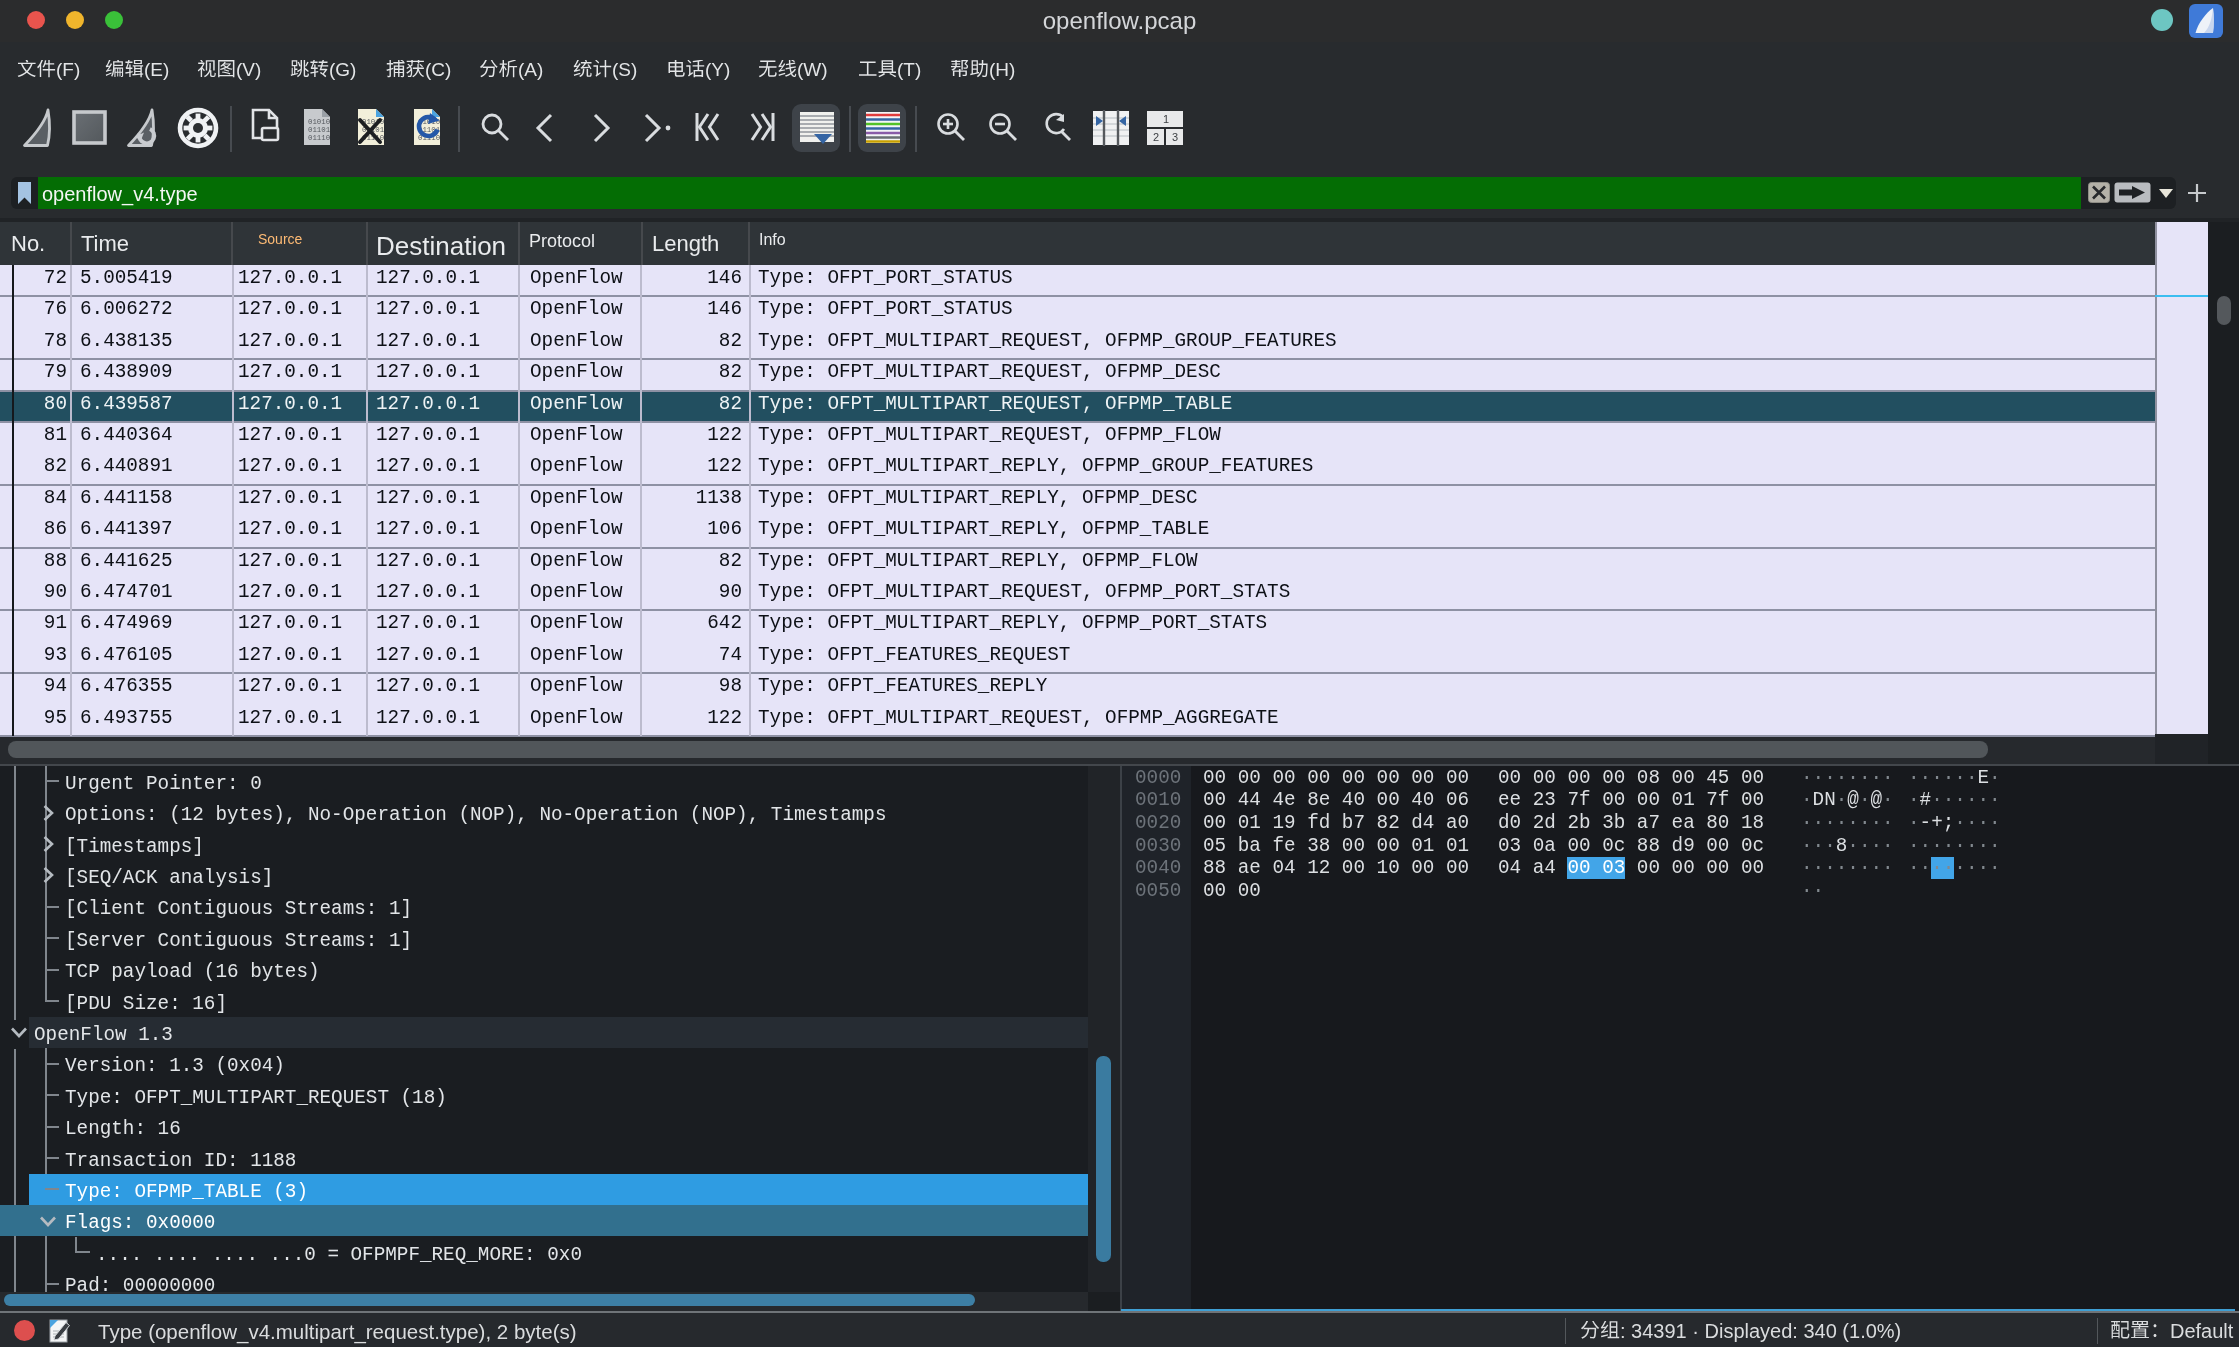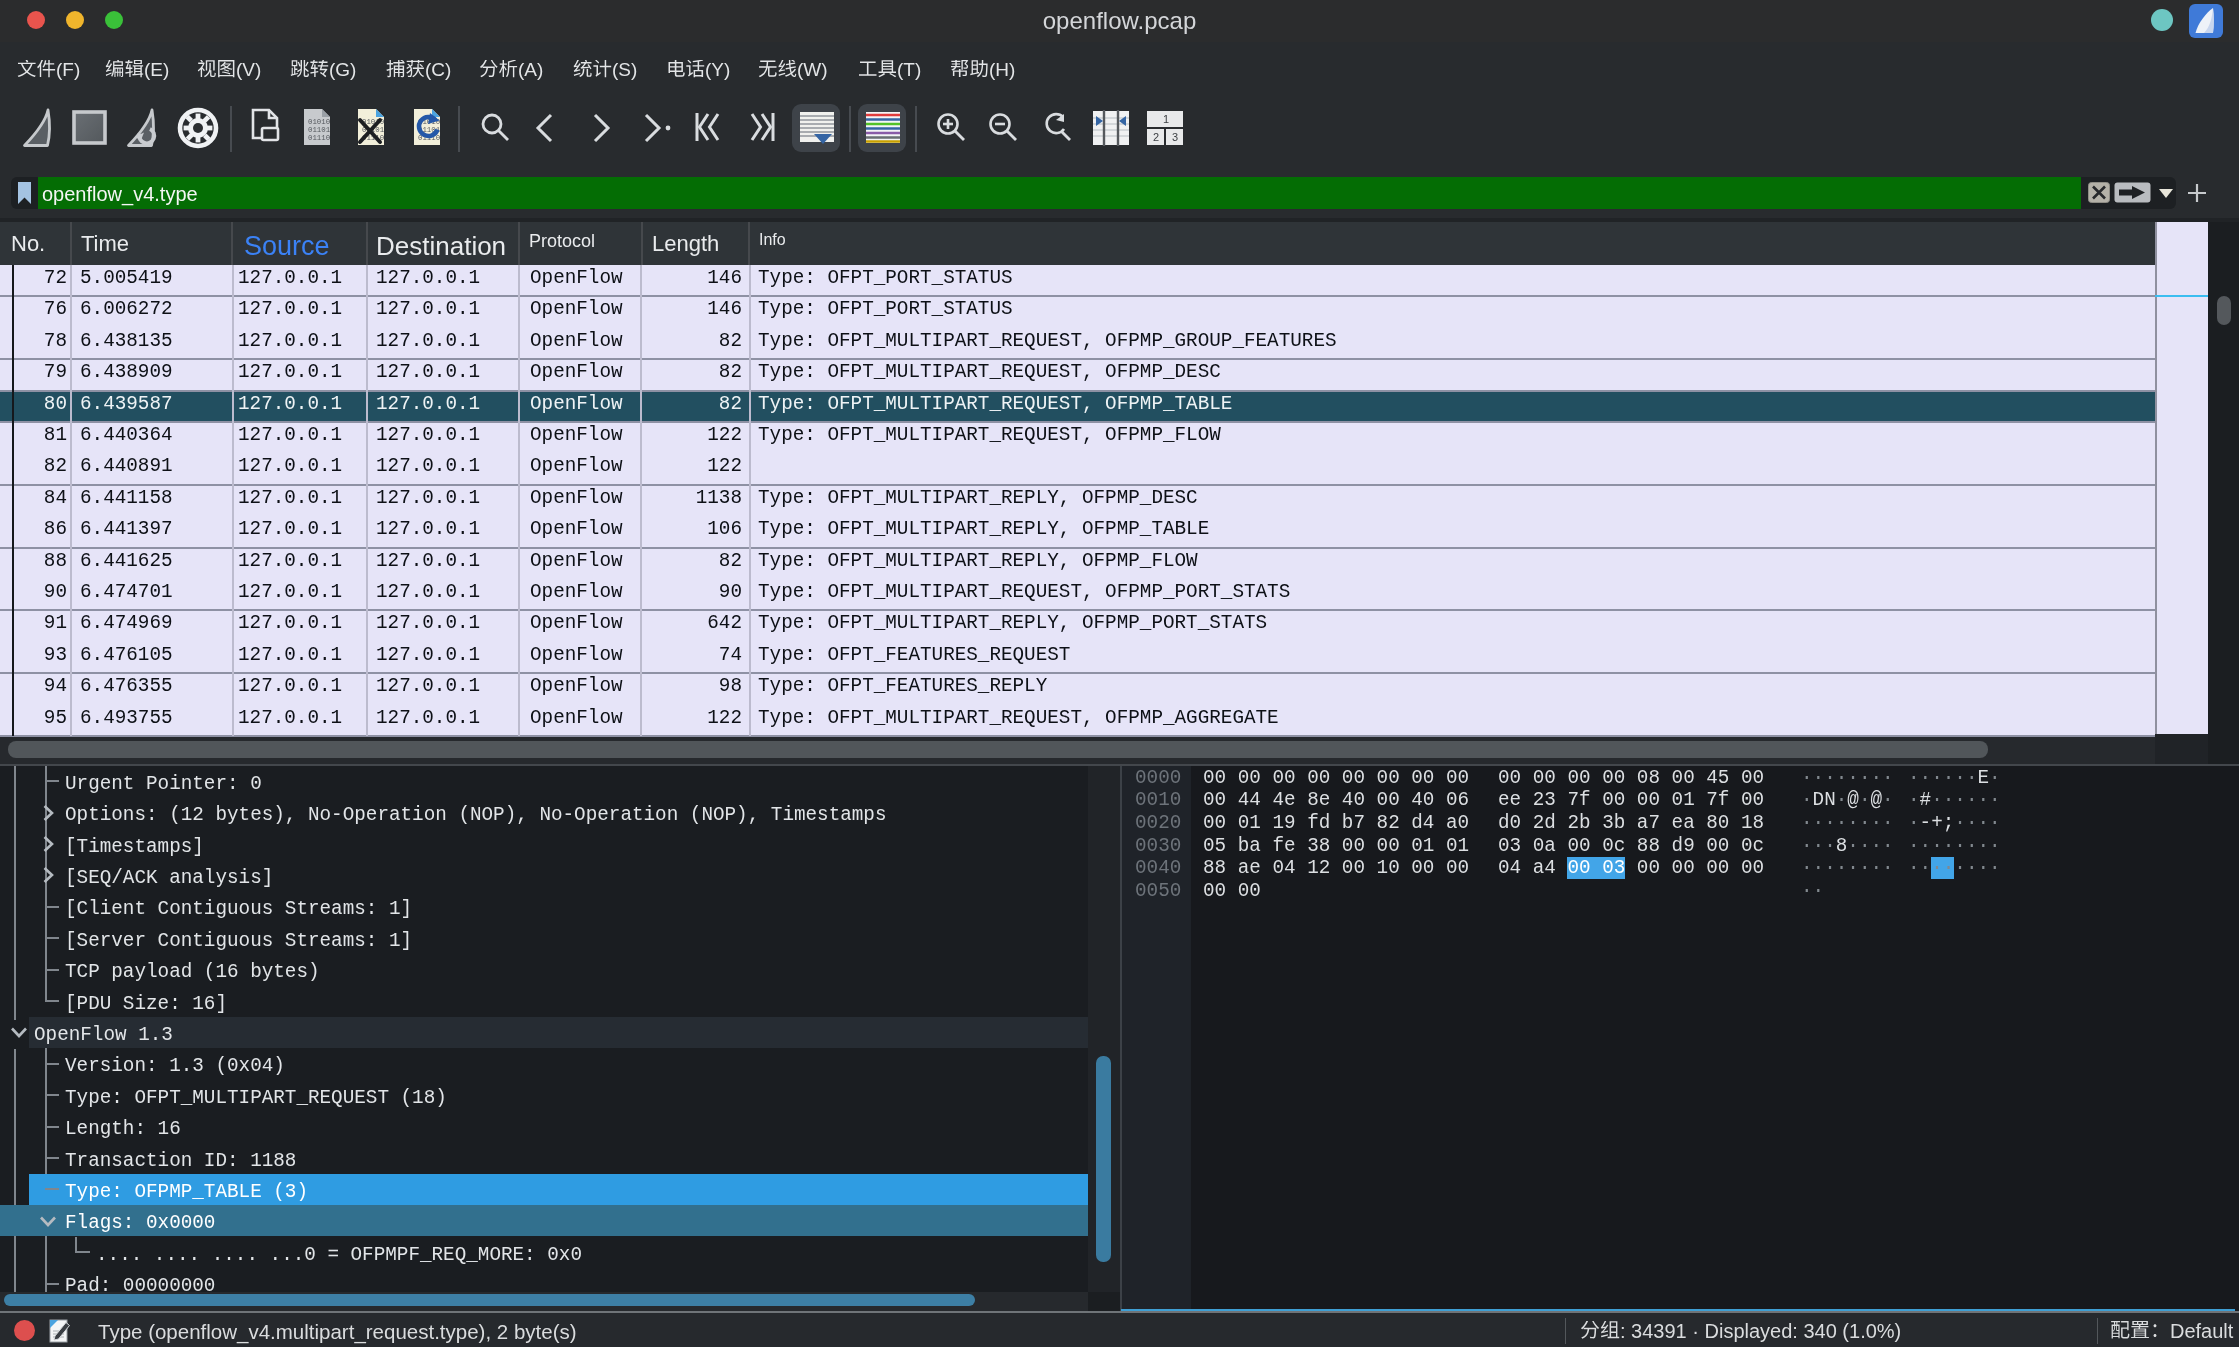--- a/index.html
+++ b/index.html
@@ -279,21 +279,21 @@
 <path d="M5 7.5 H18 V4 L31 10.5 L18 17 V13.5 H5 Z" fill="#1e2124"></path>
     </svg>
 <div class="abs" style="left:2159px;top:189px;width:0;height:0;border-left:7px solid transparent;border-right:7px solid transparent;border-top:9px solid #e8e6da"></div>
 <svg class="abs" style="left:2186px;top:182px" width="22" height="22" viewBox="0 0 22 22">
       <path d="M11 2 V20 M2 11 H20" stroke="#c7cacd" stroke-width="2.2"></path>
     </svg>
 <div class="abs" style="left:0;top:218px;width:2239px;height:4px;background:#202326"></div>
 <div class="abs" style="left:0;top:222px;width:2155px;height:43px;background:#2f3438"></div>
 <div class="abs" style="left:11px;top:231px;font-size:22px;color:#e9ebed">No.</div>
 <div class="abs" style="left:81px;top:231px;font-size:22px;color:#e9ebed">Time</div>
-<div class="abs" style="left:244px;top:231px;font-size:27px;color:#3b82f6">Source</div>
+<div class="abs" style="left:258px;top:231px;font-size:14px;color:#fdba74">Source</div>
 <div class="abs" style="left:376px;top:231px;font-size:26px;color:#e9ebed">Destination</div>
 <div class="abs" style="left:529px;top:231px;font-size:18px;color:#e9ebed">Protocol</div>
 <div class="abs" style="left:652px;top:231px;font-size:22px;color:#e9ebed">Length</div>
 <div class="abs" style="left:759px;top:231px;font-size:16px;color:#e9ebed">Info</div>
 <div class="hdr-div" style="left:70px"></div>
 <div class="hdr-div" style="left:231px"></div>
 <div class="hdr-div" style="left:366px"></div>
 <div class="hdr-div" style="left:518px"></div>
 <div class="hdr-div" style="left:641px"></div>
 <div class="hdr-div" style="left:748px"></div>
@@ -351,20 +351,21 @@
       <span style="left:600px;width:142px;text-align:right">122</span>
       <span style="left:758px">Type: OFPT_MULTIPART_REQUEST, OFPMP_FLOW</span>
     </div>
 <div class="prow" style="top:453.4px;height:31.4px;background:#e6e4f8;color:#0d1016">
       <span style="left:0;width:67px;text-align:right">82</span>
       <span style="left:80px">6.440891</span>
       <span style="left:238px">127.0.0.1</span>
       <span style="left:376px">127.0.0.1</span>
       <span style="left:530px">OpenFlow</span>
       <span style="left:600px;width:142px;text-align:right">122</span>
+      <span style="left:758px">Type: OFPT_MULTIPART_REPLY, OFPMP_GROUP_FEATURES</span>
     </div>
 <div class="prow" style="top:484.8px;height:31.4px;background:#e6e4f8;color:#0d1016">
       <span style="left:0;width:67px;text-align:right">84</span>
       <span style="left:80px">6.441158</span>
       <span style="left:238px">127.0.0.1</span>
       <span style="left:376px">127.0.0.1</span>
       <span style="left:530px">OpenFlow</span>
       <span style="left:600px;width:142px;text-align:right">1138</span>
       <span style="left:758px">Type: OFPT_MULTIPART_REPLY, OFPMP_DESC</span>
     </div>

